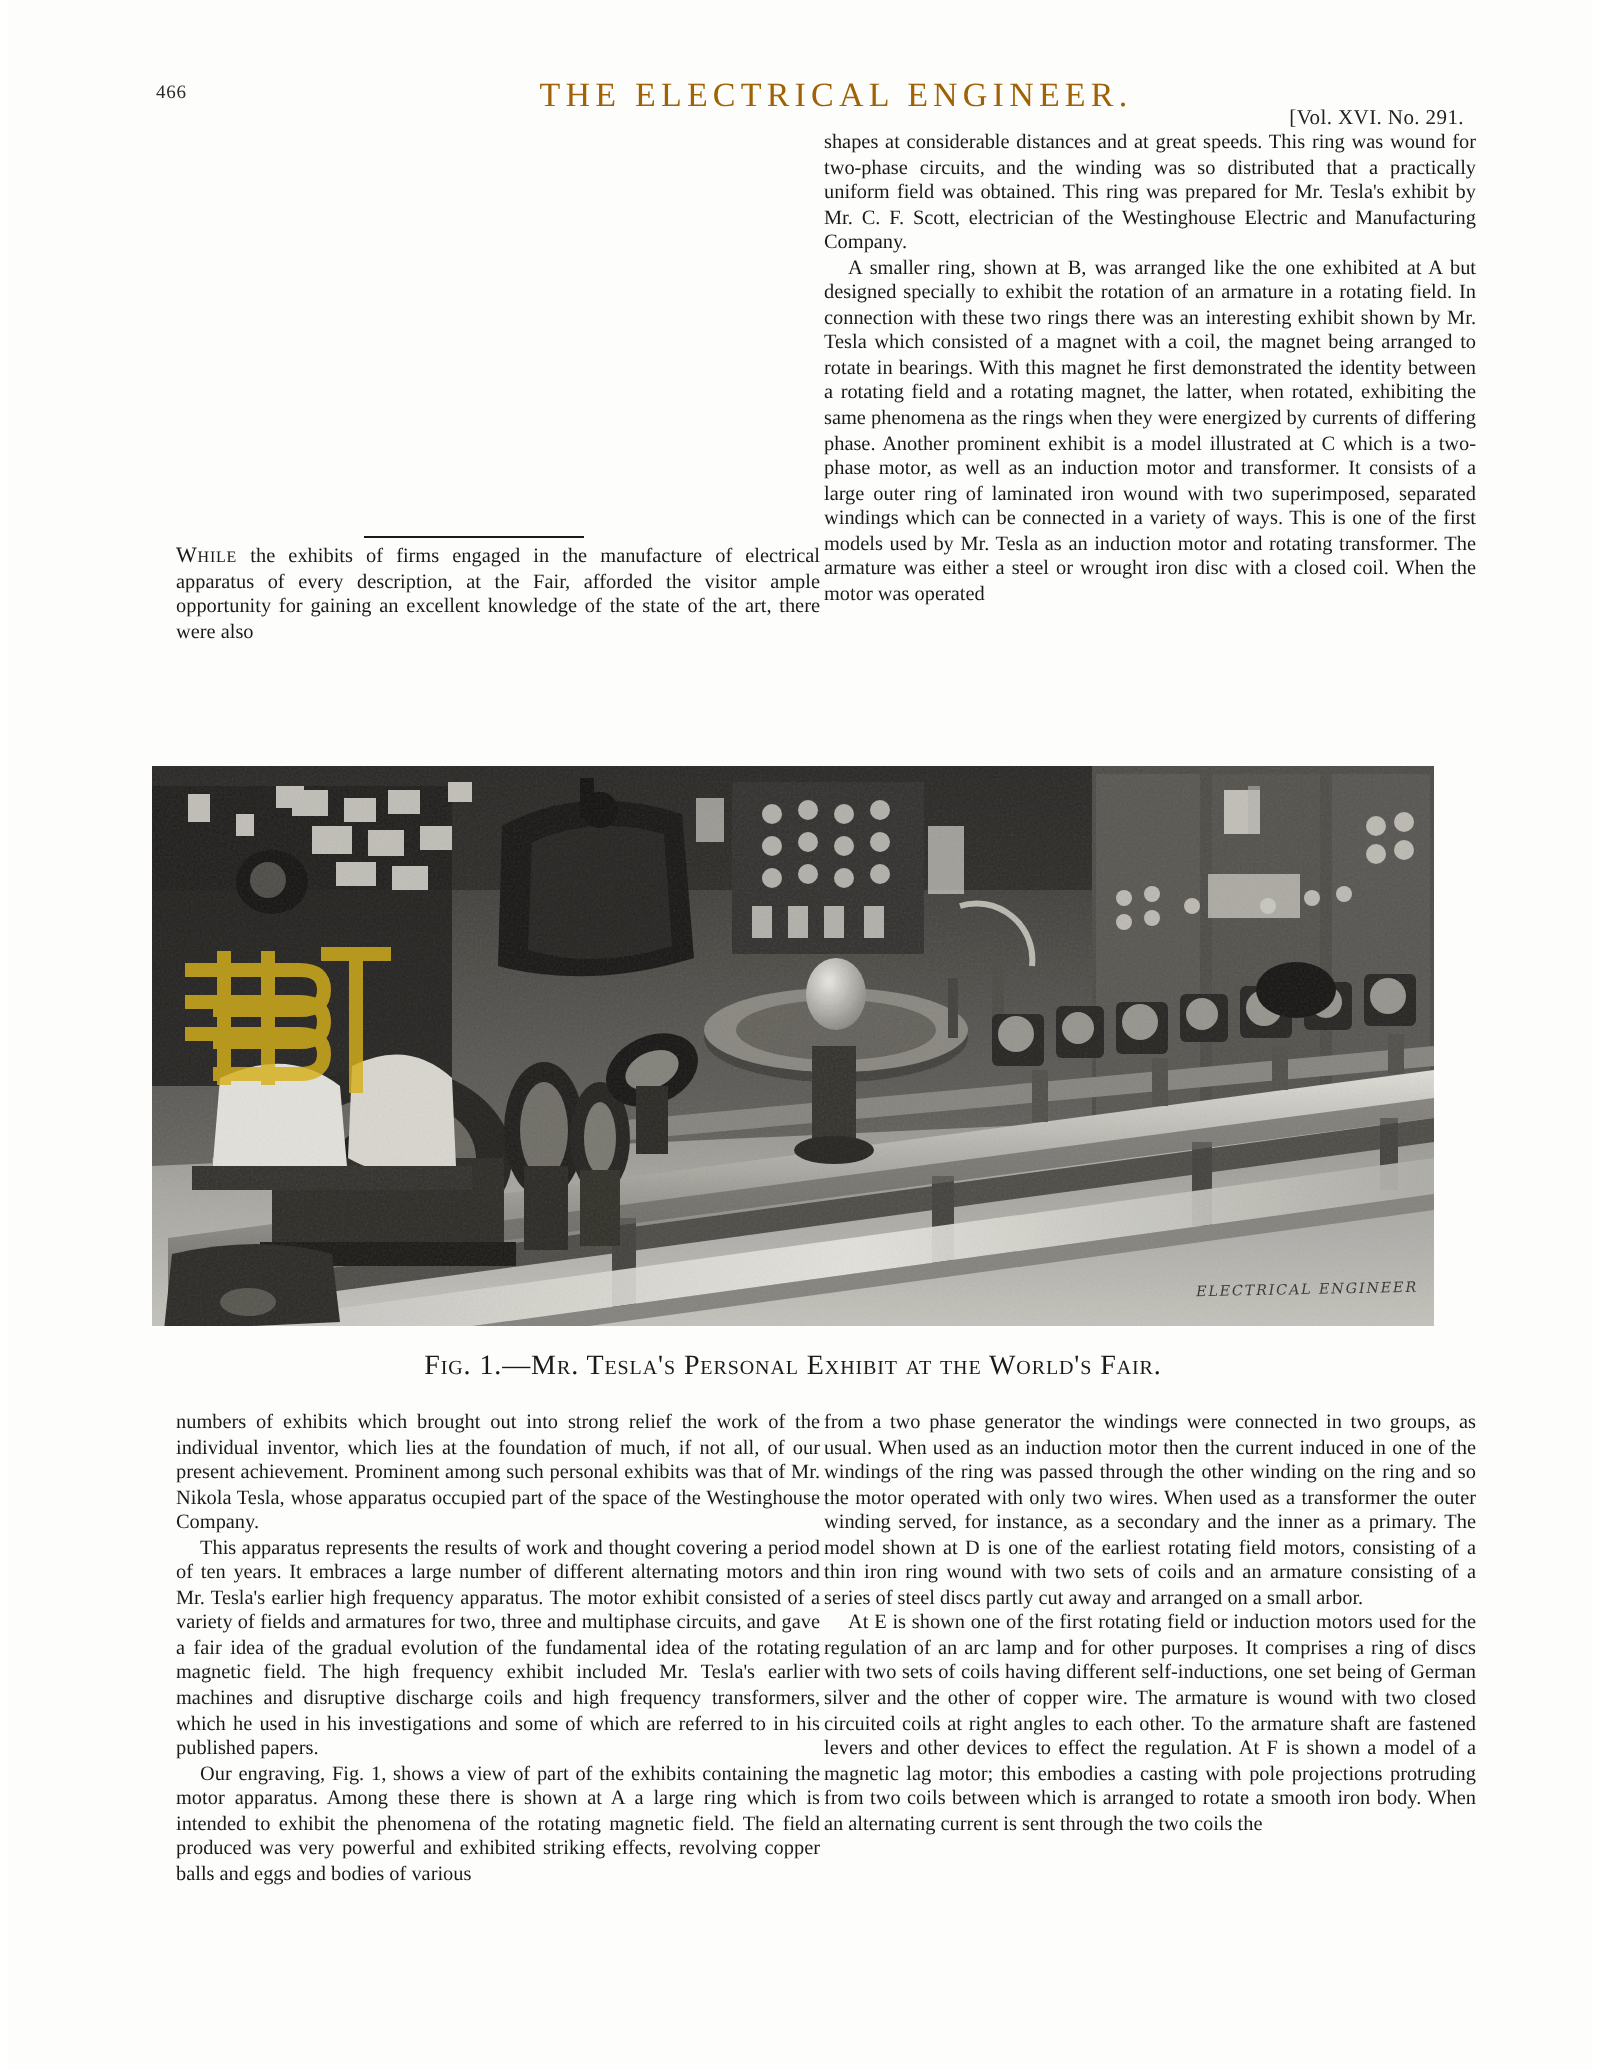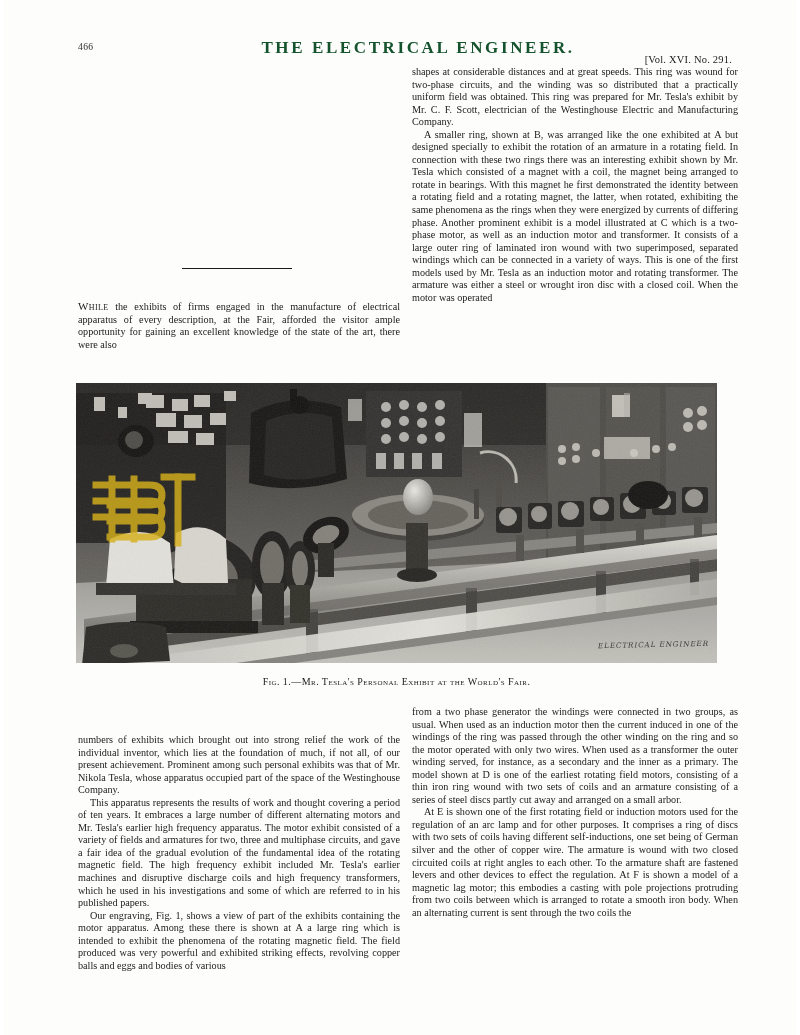--- a/index.html
+++ b/index.html
@@ -35,22 +35,22 @@
     color: #2b2b2b;
   }
   .journal-title {
     position: absolute;
     left: 0;
     right: 0;
     top: 0;
     text-align: center;
     font-size: 17px;
     letter-spacing: 2.6px;
-    font-weight: 700;
-    color: #14532d;
+    font-weight: 400;
+    color: #a16207;
     padding-left: 26px;
   }
   .volume-ref {
     position: absolute;
     right: 4px;
     top: 16px;
     font-size: 10.5px;
     letter-spacing: .2px;
     color: #222;
   }
@@ -60,21 +60,21 @@
     position: absolute;
     width: 322px;
     font-size: 10.2px;
     line-height: 12.55px;
     text-align: justify;
     text-justify: inter-word;
     -webkit-hyphens: none;
     hyphens: none;
     color: #1a1a1a;
   }
-  .col-left  { left: 74px; margin-top: 28px;  }
+  .col-left  { left: 84px;  }
   .col-right { left: 408px; }
 
   .top-left  { top: 272px; width: 322px; }
   .top-right { top: 66px;  width: 326px; }
   .bot-left  { top: 706px; width: 322px; }
   .bot-right { top: 706px; width: 326px; }
 
   .col p {
     margin: 0;
     text-indent: 12px;
@@ -164,21 +164,21 @@
     color: rgba(30,30,30,.82);
     transform: rotate(-1.2deg);
     white-space: nowrap;
   }
   .fig-caption {
     position: absolute;
     left: 72px;
     top: 676px;
     width: 641px;
     text-align: center;
-    font-size: 10px;
+    font-size: 14px;
     font-variant: small-caps;
     letter-spacing: .45px;
     color: #1a1a1a;
   }
 </style>
 </head>
 <body>
 
 <div class="page">
 

